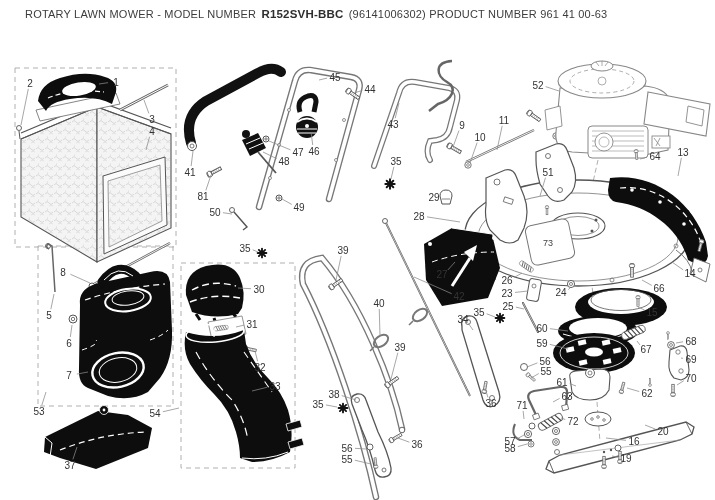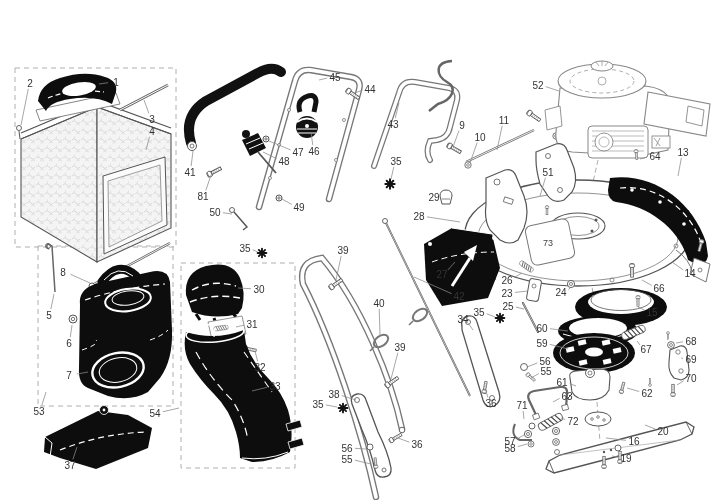--- a/index.html
+++ b/index.html
@@ -9,20 +9,25 @@
          font-size:11px;color:#3c3c3c;font-weight:700;letter-spacing:.2px;}
   .title .model{font-weight:700;font-size:11.5px;color:#2e2e2e;padding:0 2px;}
   .title .plain{font-weight:400;color:#3c3c3c;}
   svg text.callout{font-family:"Liberation Sans",sans-serif;font-size:10px;fill:#333;}
   svg text.decal{font-family:"Liberation Sans",sans-serif;font-size:9px;fill:#444;}
 </style>
 </head>
 <body>
 
 <div class="page">
+  <div class="title">
+    <span class="plain">ROTARY LAWN MOWER - MODEL NUMBER</span>
+    <span class="model">R152SVH-BBC</span>
+    <span class="plain">(96141006302) PRODUCT NUMBER 961 41 00-63</span>
+  </div>
 
   <svg width="715" height="500" viewBox="0 0 715 500" style="position:absolute;top:0;left:0;">
     <defs>
       <pattern id="grasstex" width="9" height="9" patternUnits="userSpaceOnUse">
         <rect width="9" height="9" fill="#f4f4f4"></rect>
         <path d="M0,5 Q2,2 4,5 T8,5" stroke="#c2c2c2" stroke-width="0.6" fill="none"></path>
         <path d="M4,8 Q6,6 8,8" stroke="#cccccc" stroke-width="0.5" fill="none"></path>
         <circle cx="2.5" cy="2" r="0.5" fill="#cfcfcf"></circle>
       </pattern>
       <g id="bolt">

